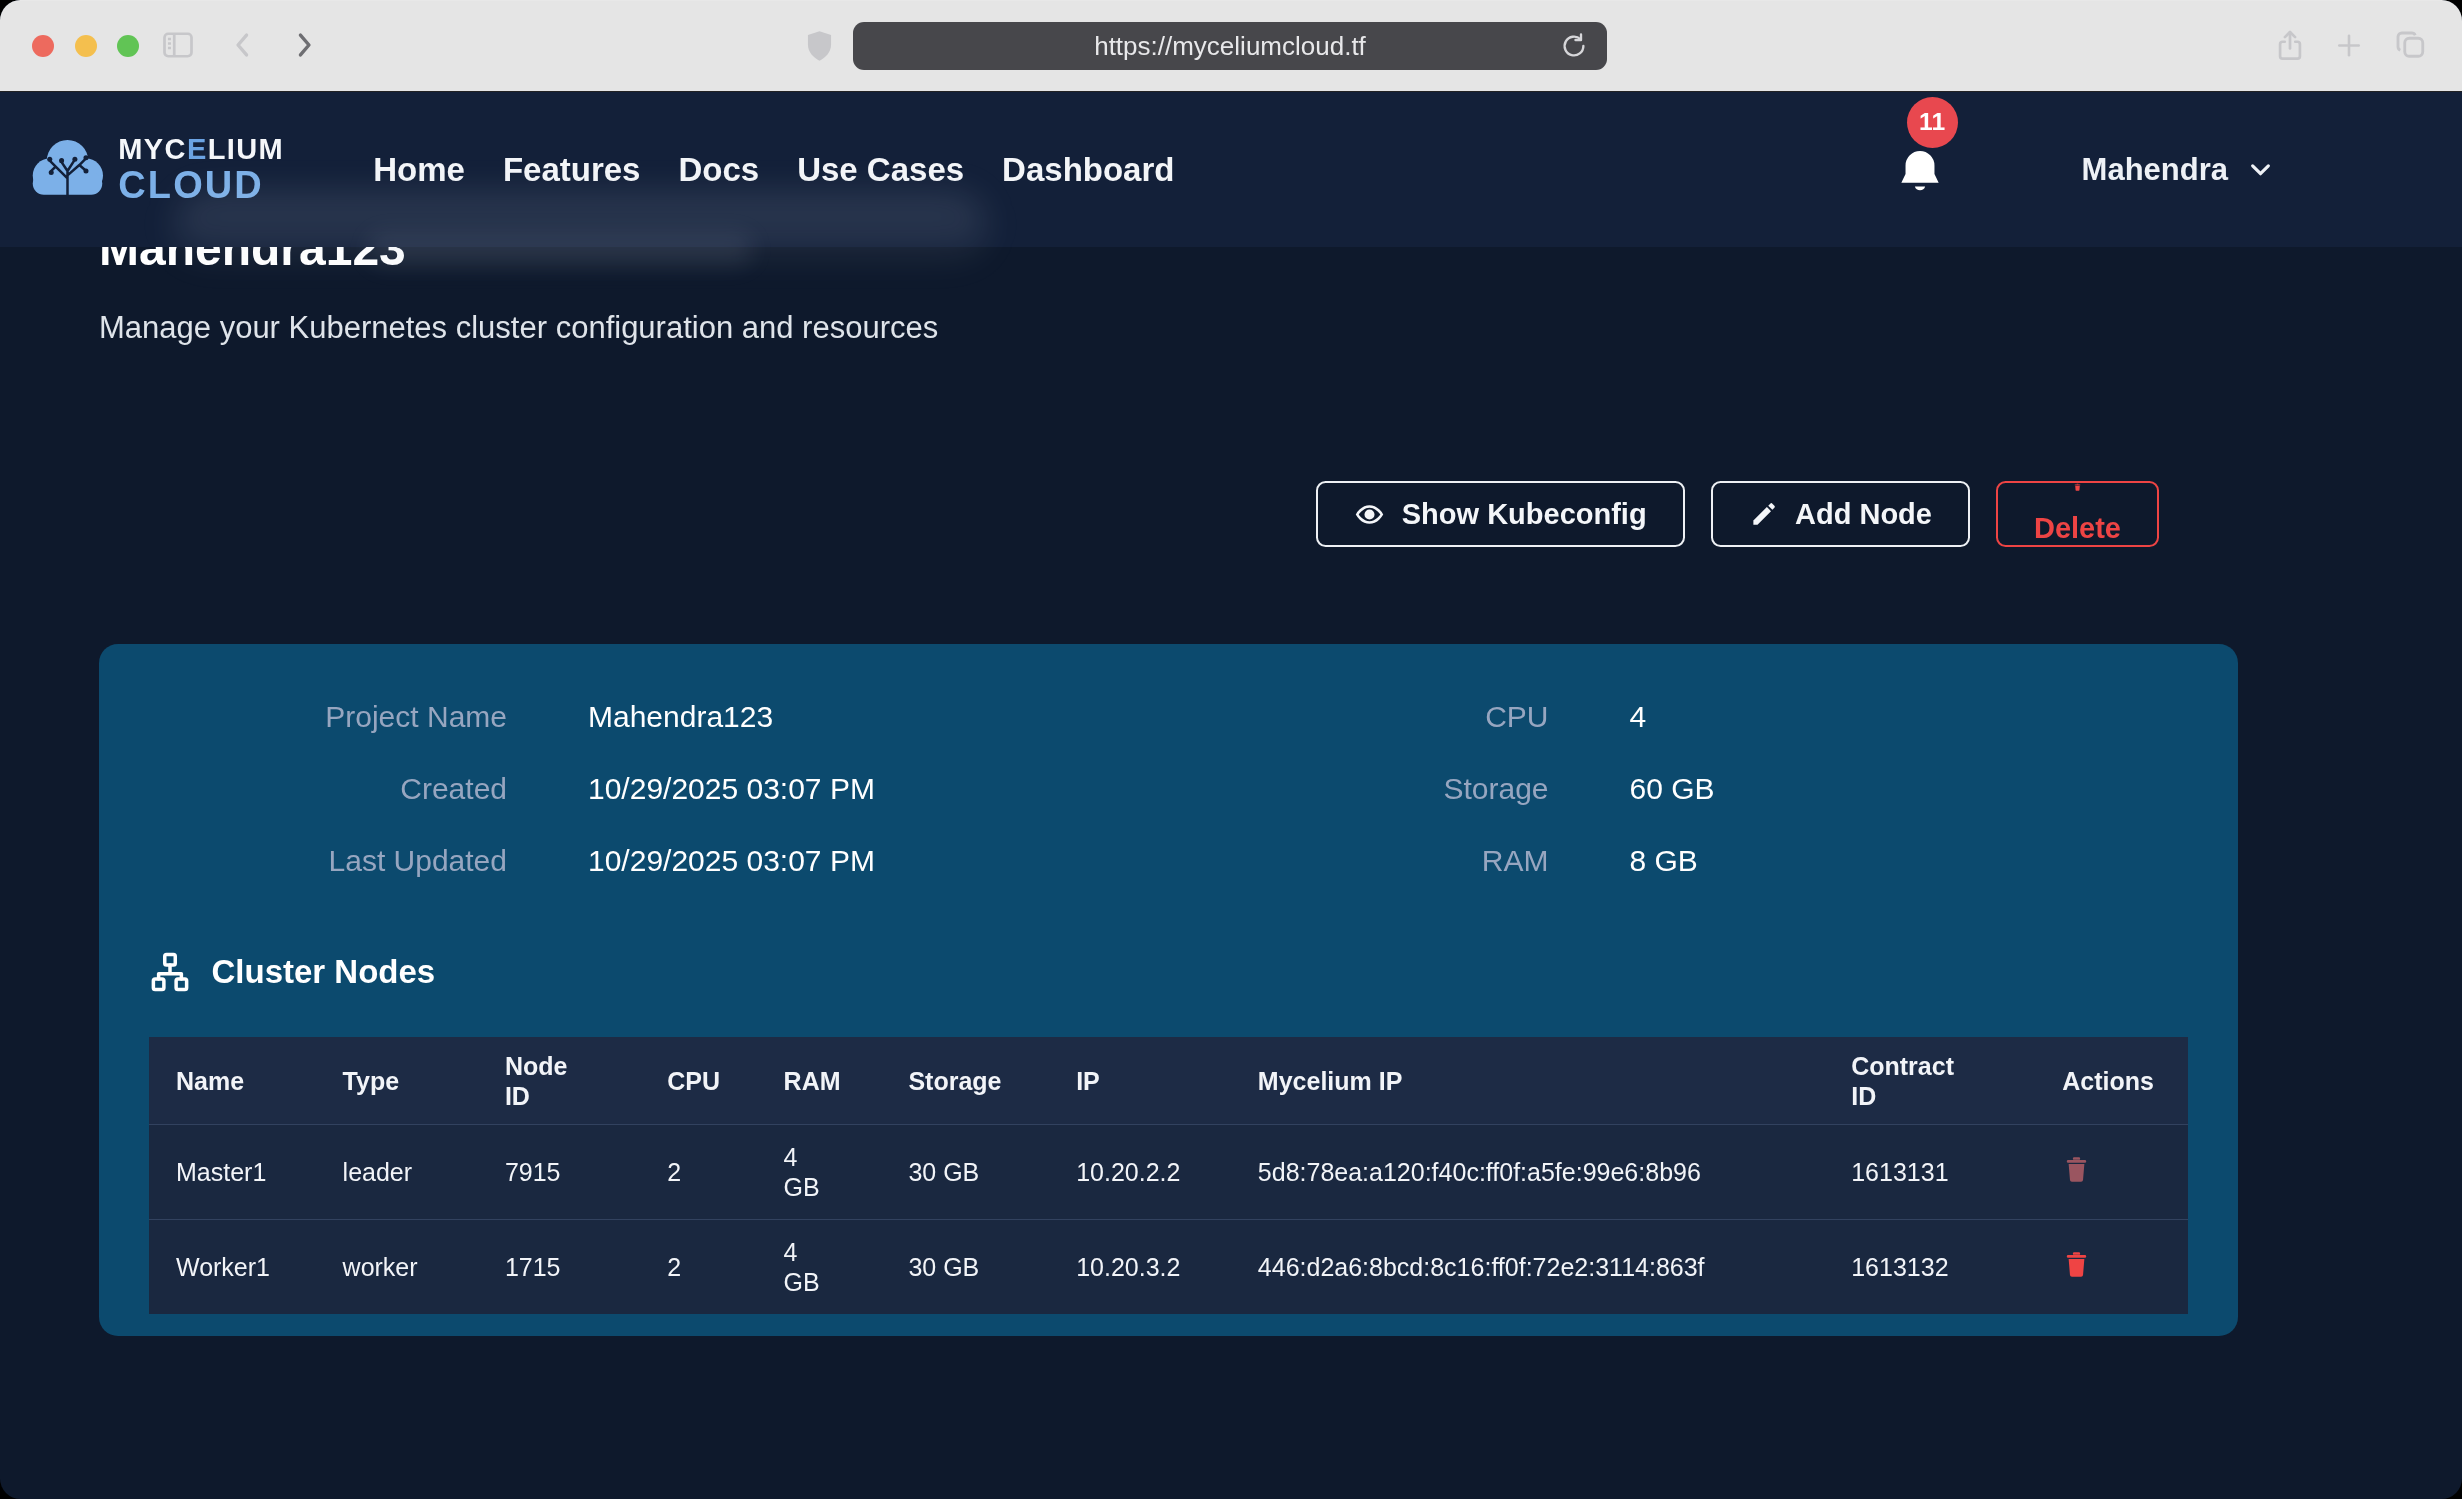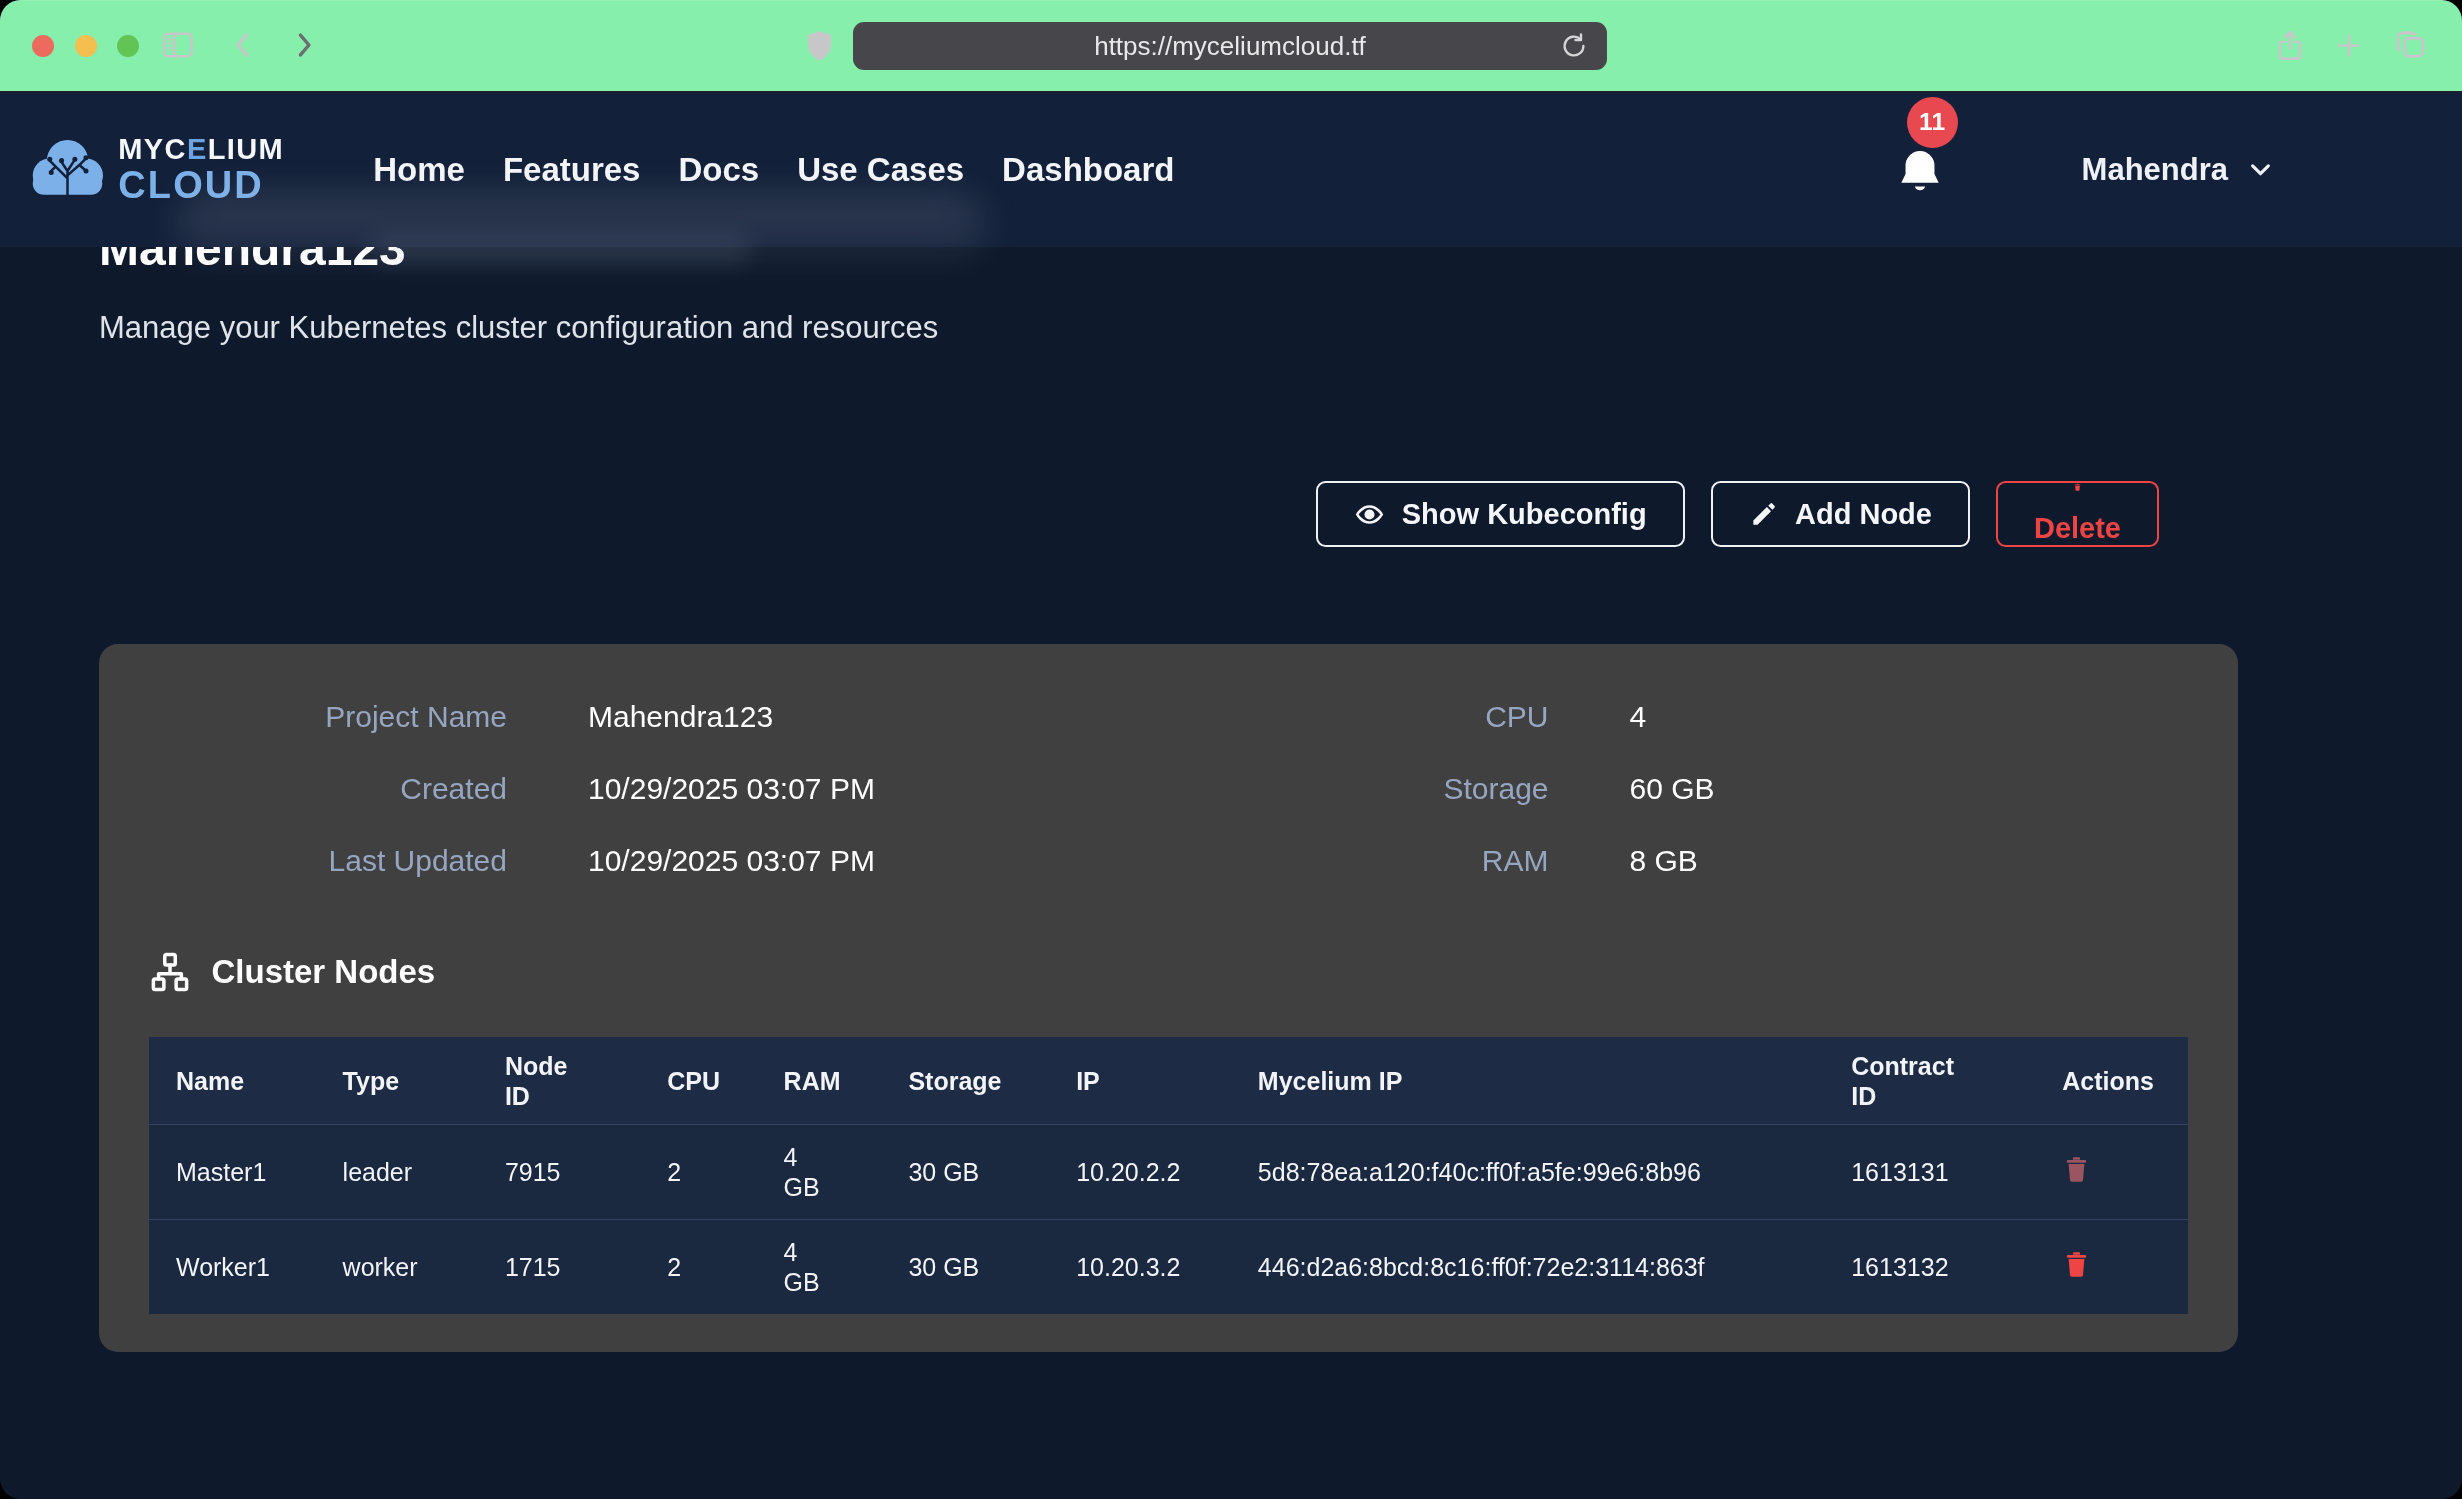--- a/index.html
+++ b/index.html
@@ -1,20 +1,20 @@
 <!DOCTYPE html>
 <html style="font-size:11px"><head>
 <meta charset="utf-8">
 <style>
   html,body{margin:0;padding:0;background:#000;width:2462px;height:1499px;overflow:hidden;
     font-family:"Liberation Sans", sans-serif; -webkit-font-smoothing:antialiased;}
   .window{position:relative;width:2462px;height:1499px;border-radius:20.5px;overflow:hidden;
     background:#0e192c;}
   
-  .chrome{position:relative;height:91px;background:#86efac;border-bottom:1.4px solid #222224;padding-left:19px;}
+  .chrome{position:relative;height:91px;background:#e5e5e5;border-bottom:1.4px solid #222224;padding-left:19px;}
   .chrome::before{content:"";position:absolute;top:0;left:0;right:0;height:1.4px;background:rgba(255,255,255,.14);}
   .traffic{position:absolute;top:35px;left:32px;display:flex;gap:20.5px;}
   .dot{width:22px;height:22px;border-radius:50%;}
   .dot.red{background:#ed6a5e;}.dot.yellow{background:#f4bf4e;}.dot.green{background:#61c455;}
   .chrome-ic{position:absolute;color:#c7c7ca;display:flex;align-items:center;justify-content:center;}
   .chrome-ic svg{display:block;}
   .dim{color:#6e6e72;}
   .urlbar{position:absolute;left:853px;top:22px;width:754px;height:48px;background:#47474b;
     border-radius:11px;display:flex;align-items:center;justify-content:center;color:#e8e8ea;font-size:26px;}
   .urlbar .reload{position:absolute;right:18px;top:9px;color:#d6d6d9;}
@@ -41,21 +41,21 @@
   .main{position:relative;z-index:1;padding:0 224px 0 99px;}
   .page-title{margin:-26px 0 0 0;font-size:48px;font-weight:bold;color:#ffffff;line-height:56px;}
   .page-subtitle{margin-top:32px;font-size:31px;color:#dfe4ea;line-height:37px;}
   .actions-row{margin-top:135px;padding-right:79px;display:flex;justify-content:flex-end;gap:26px;}
   .btn{display:flex;align-items:center;gap:16.4px;height:66px;padding:0 36px;border-radius:9.6px;
     border:2.1px solid #eef1f5;background:transparent;color:#f4f6f9;font-size:29px;font-weight:bold;cursor:pointer;
     font-family:"Liberation Sans", sans-serif;}
   .btn svg{display:block;}
   .btn.danger{border-color:#ee4444;color:#ee4444;gap:20.5px;flex-direction:column;}
   
-  .card{margin-top:97px;background:#404040;border-radius:19px;padding:55px 50px 38px 50px;}
+  .card{margin-top:97px;background:#0c4a6e;border-radius:19px;padding:55px 50px 22px 50px;}
   .info-grid{display:grid;grid-template-columns:358px 1fr 402px 1fr;row-gap:36px;align-items:baseline;}
   .info-label{font-size:30px;color:#97a6c0;text-align:right;line-height:36px;}
   .info-value{font-size:30px;color:#ffffff;font-weight:500;padding-left:81px;line-height:36px;}
   .section-head{margin-top:72px;display:flex;align-items:center;gap:20.5px;color:#ffffff;}
   .section-title{font-size:33px;font-weight:bold;}
   table.nodes{margin-top:44px;width:100%;border-collapse:collapse;table-layout:fixed;}
   table.nodes th{background:#1d2b45;color:#f2f4f8;font-size:25px;font-weight:600;text-align:left;
     padding:13.7px 0 13.7px 27px;line-height:30px;vertical-align:middle;}
   table.nodes td{background:#1a2840;color:#f2f4f8;font-size:25px;text-align:left;
     padding:17px 0 17px 27px;line-height:30px;vertical-align:middle;border-top:1.4px solid #32425f;}

